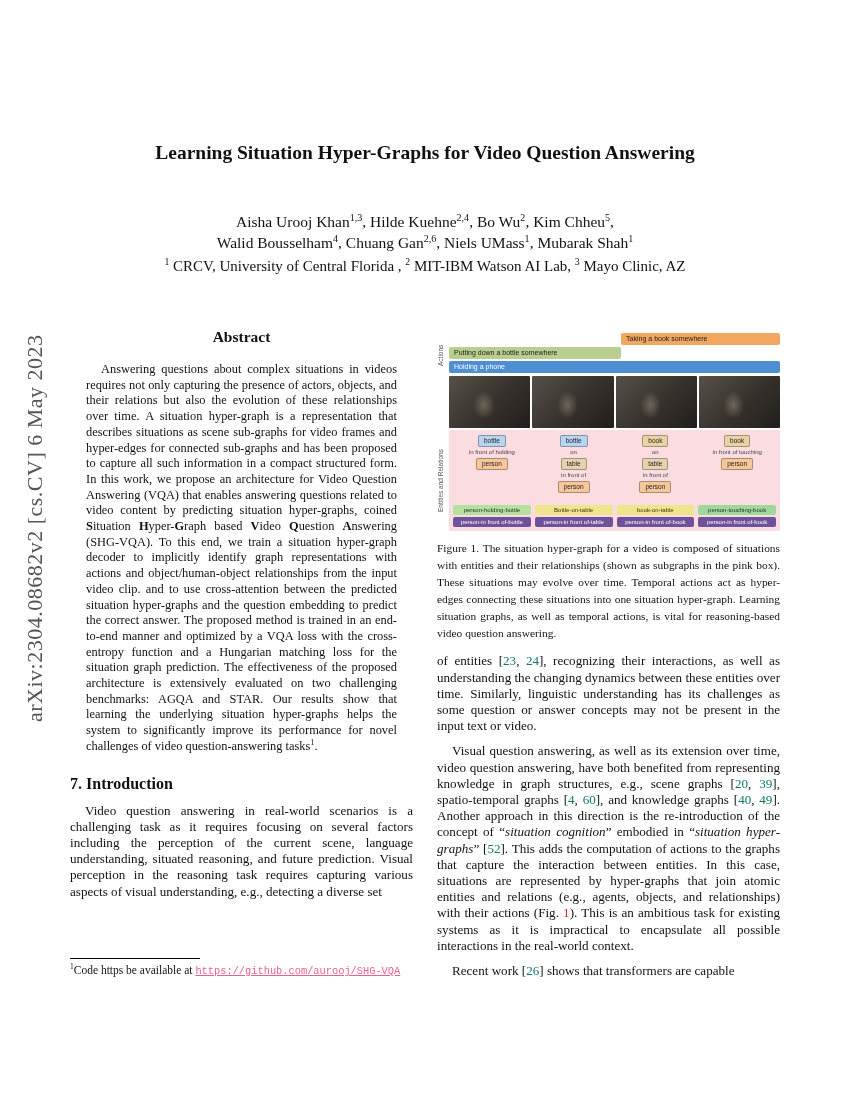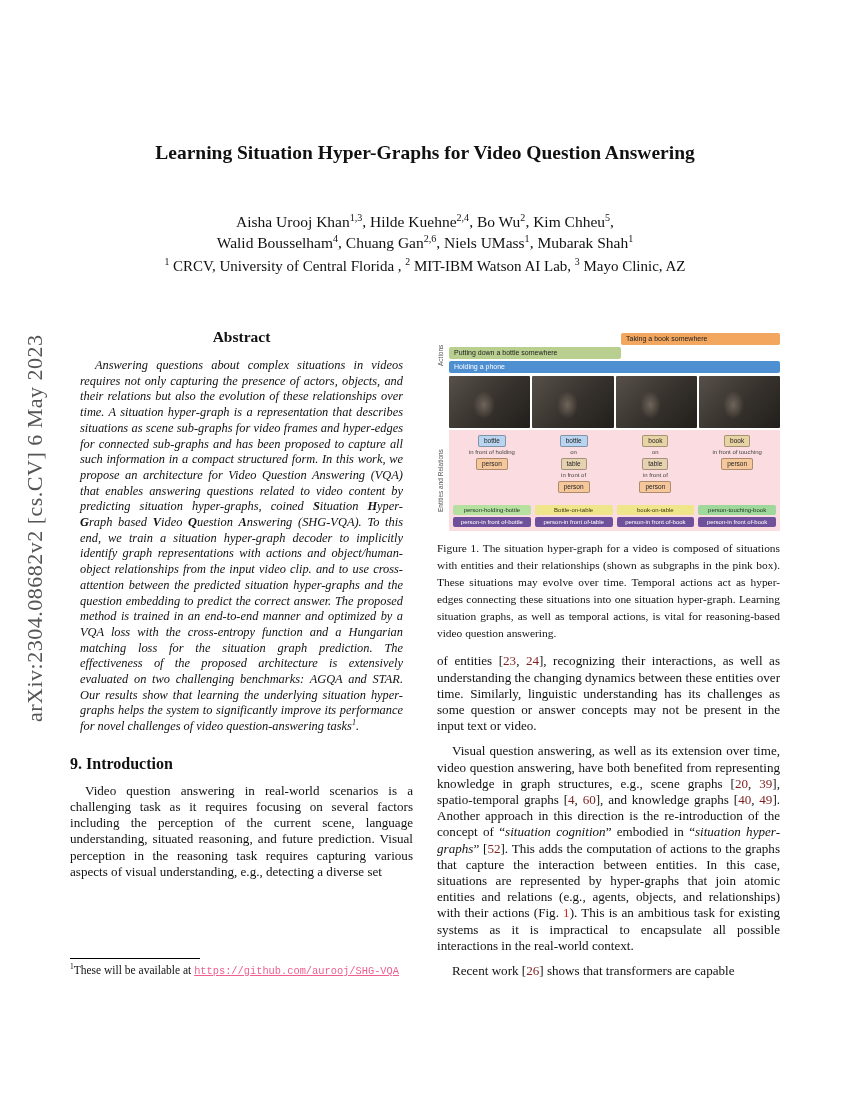--- a/index.html
+++ b/index.html
@@ -19,33 +19,33 @@
   }
   .authors {
     position:absolute; left:60px; right:60px; top:196px;
     text-align:center; font-size:15.5px; line-height:21px;margin-top:15px;
   }
   .affils {
     position:absolute; left:60px; right:60px; top:256px;
     text-align:center; font-size:15px; line-height:21px;
   }
   .sup { vertical-align:super; font-size:0.65em; line-height:0; }
-  .cite { color:#7f1d1d; }
+  .cite { color:#0f766e; }
   .figref { color:#cc2a1d; }
   .it { font-style:italic; }
   .b { font-weight:bold; }
   .url { font-family:"Liberation Mono", monospace; color:#ee5f8e; font-size:0.9em; word-break:break-all;text-decoration:underline; }
 
   .col-left  { position:absolute; left:70px;  top:328px; width:343px; }
   .col-right { position:absolute; left:437px; top:333px; width:343px; }
 
   .abstract-head { text-align:center; font-weight:bold; font-size:15.5px; margin:0 0 12px 0; }
   .abstract {
-    font-style:italic; font-size:12.4px; line-height:15.7px;
-    text-align:justify; margin:10px;
+    font-size:12.4px; line-height:15.7px;
+    text-align:justify; margin:16px;
   }
   .indent { text-indent:15px; }
   .section-head { font-size:16px; font-weight:bold; margin:20px 0 10px 0; }
   .body-par { font-size:13.1px; line-height:16.2px; text-align:justify; margin:0 0 9px 0; }
 
   .footnote {
     position:absolute; left:70px; top:958px; width:343px;
     font-size:11.5px; line-height:14px;
   }
   .footnote-rule { border:none; border-top:1px solid #000; width:130px; margin:0 0 4px 0; }
@@ -113,27 +113,27 @@
   <div><span>Walid Bousselham</span><span class="sup">4</span><span>, Chuang Gan</span><span class="sup">2,6</span><span>, Niels UMass</span><span class="sup">1</span><span>, Mubarak Shah</span><span class="sup">1</span></div>
 </div>
 
 <div class="affils">
   <div><span class="sup">1</span><span> CRCV, University of Central Florida , </span><span class="sup">2</span><span> MIT-IBM Watson AI Lab, </span><span class="sup">3</span><span> Mayo Clinic, AZ</span></div>
 </div>
 
 <div class="col-left">
   <div class="abstract-head">Abstract</div>
   <p class="abstract indent"><span>Answering questions about complex situations in videos requires not only capturing the presence of actors, objects, and their relations but also the evolution of these relationships over time. A situation hyper-graph is a representation that describes situations as scene sub-graphs for video frames and hyper-edges for connected sub-graphs and has been proposed to capture all such information in a compact structured form. In this work, we propose an architecture for Video Question Answering (VQA) that enables answering questions related to video content by predicting situation hyper-graphs, coined </span><span class="b">S</span><span>ituation </span><span class="b">H</span><span>yper-</span><span class="b">G</span><span>raph based </span><span class="b">V</span><span>ideo </span><span class="b">Q</span><span>uestion </span><span class="b">A</span><span>nswering (SHG-VQA). To this end, we train a situation hyper-graph decoder to implicitly identify graph representations with actions and object/human-object relationships from the input video clip. and to use cross-attention between the predicted situation hyper-graphs and the question embedding to predict the correct answer. The proposed method is trained in an end-to-end manner and optimized by a VQA loss with the cross-entropy function and a Hungarian matching loss for the situation graph prediction. The effectiveness of the proposed architecture is extensively evaluated on two challenging benchmarks: AGQA and STAR. Our results show that learning the underlying situation hyper-graphs helps the system to significantly improve its performance for novel challenges of video question-answering tasks</span><span class="sup">1</span><span>.</span></p>
-  <div class="section-head">9. Introduction</div>
+  <div class="section-head">7. Introduction</div>
   <p class="body-par indent"><span>Video question answering in real-world scenarios is a challenging task as it requires focusing on several factors including the perception of the current scene, language understanding, situated reasoning, and future prediction. Visual perception in the reasoning task requires capturing various aspects of visual understanding, e.g., detecting a diverse set</span></p>
 </div>
 
 <div class="footnote">
   <hr class="footnote-rule">
-  <div><span class="sup">1</span><span>These will be available at </span><span class="url">https://github.com/aurooj/SHG-VQA</span></div>
+  <div><span class="sup">1</span><span>Code https be available at </span><span class="url">https://github.com/aurooj/SHG-VQA</span></div>
 </div>
 
 <div class="col-right">
 
   <div class="figure-box">
     <div class="fig-rail">
       <div class="rail-label actions">Actions</div>
       <div class="rail-label entities">Entities and Relations</div>
     </div>
     <div class="fig-main">

